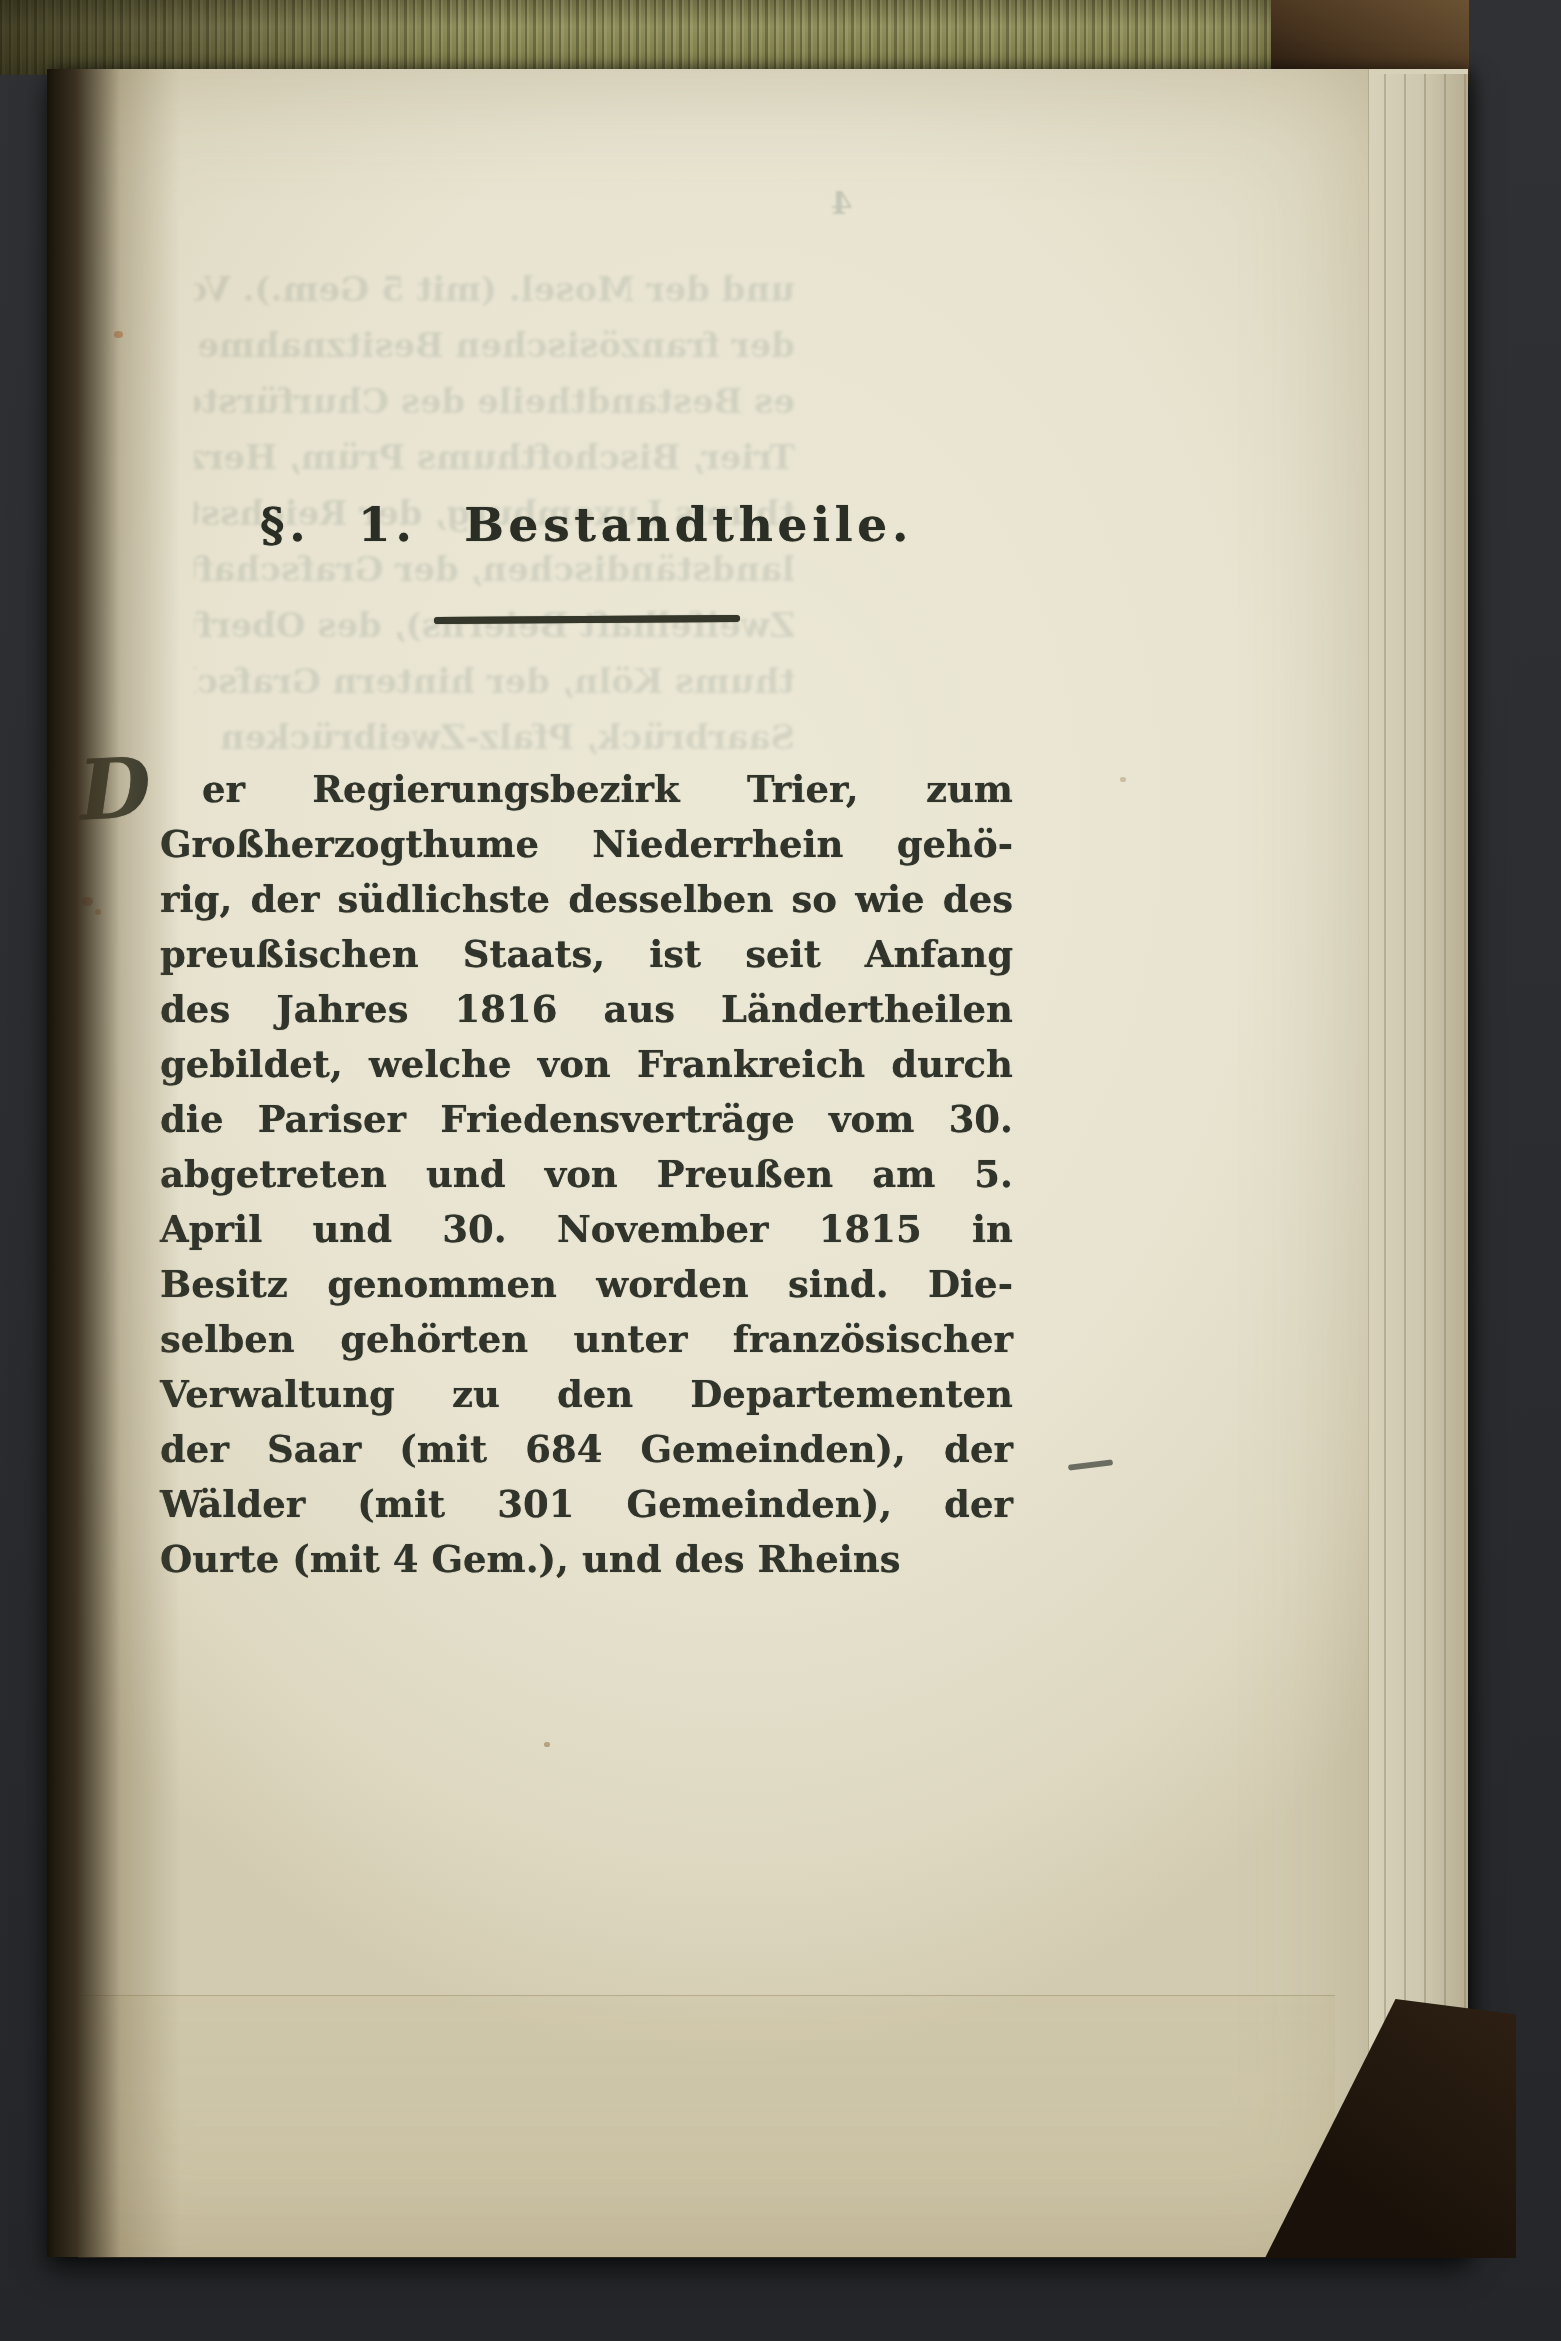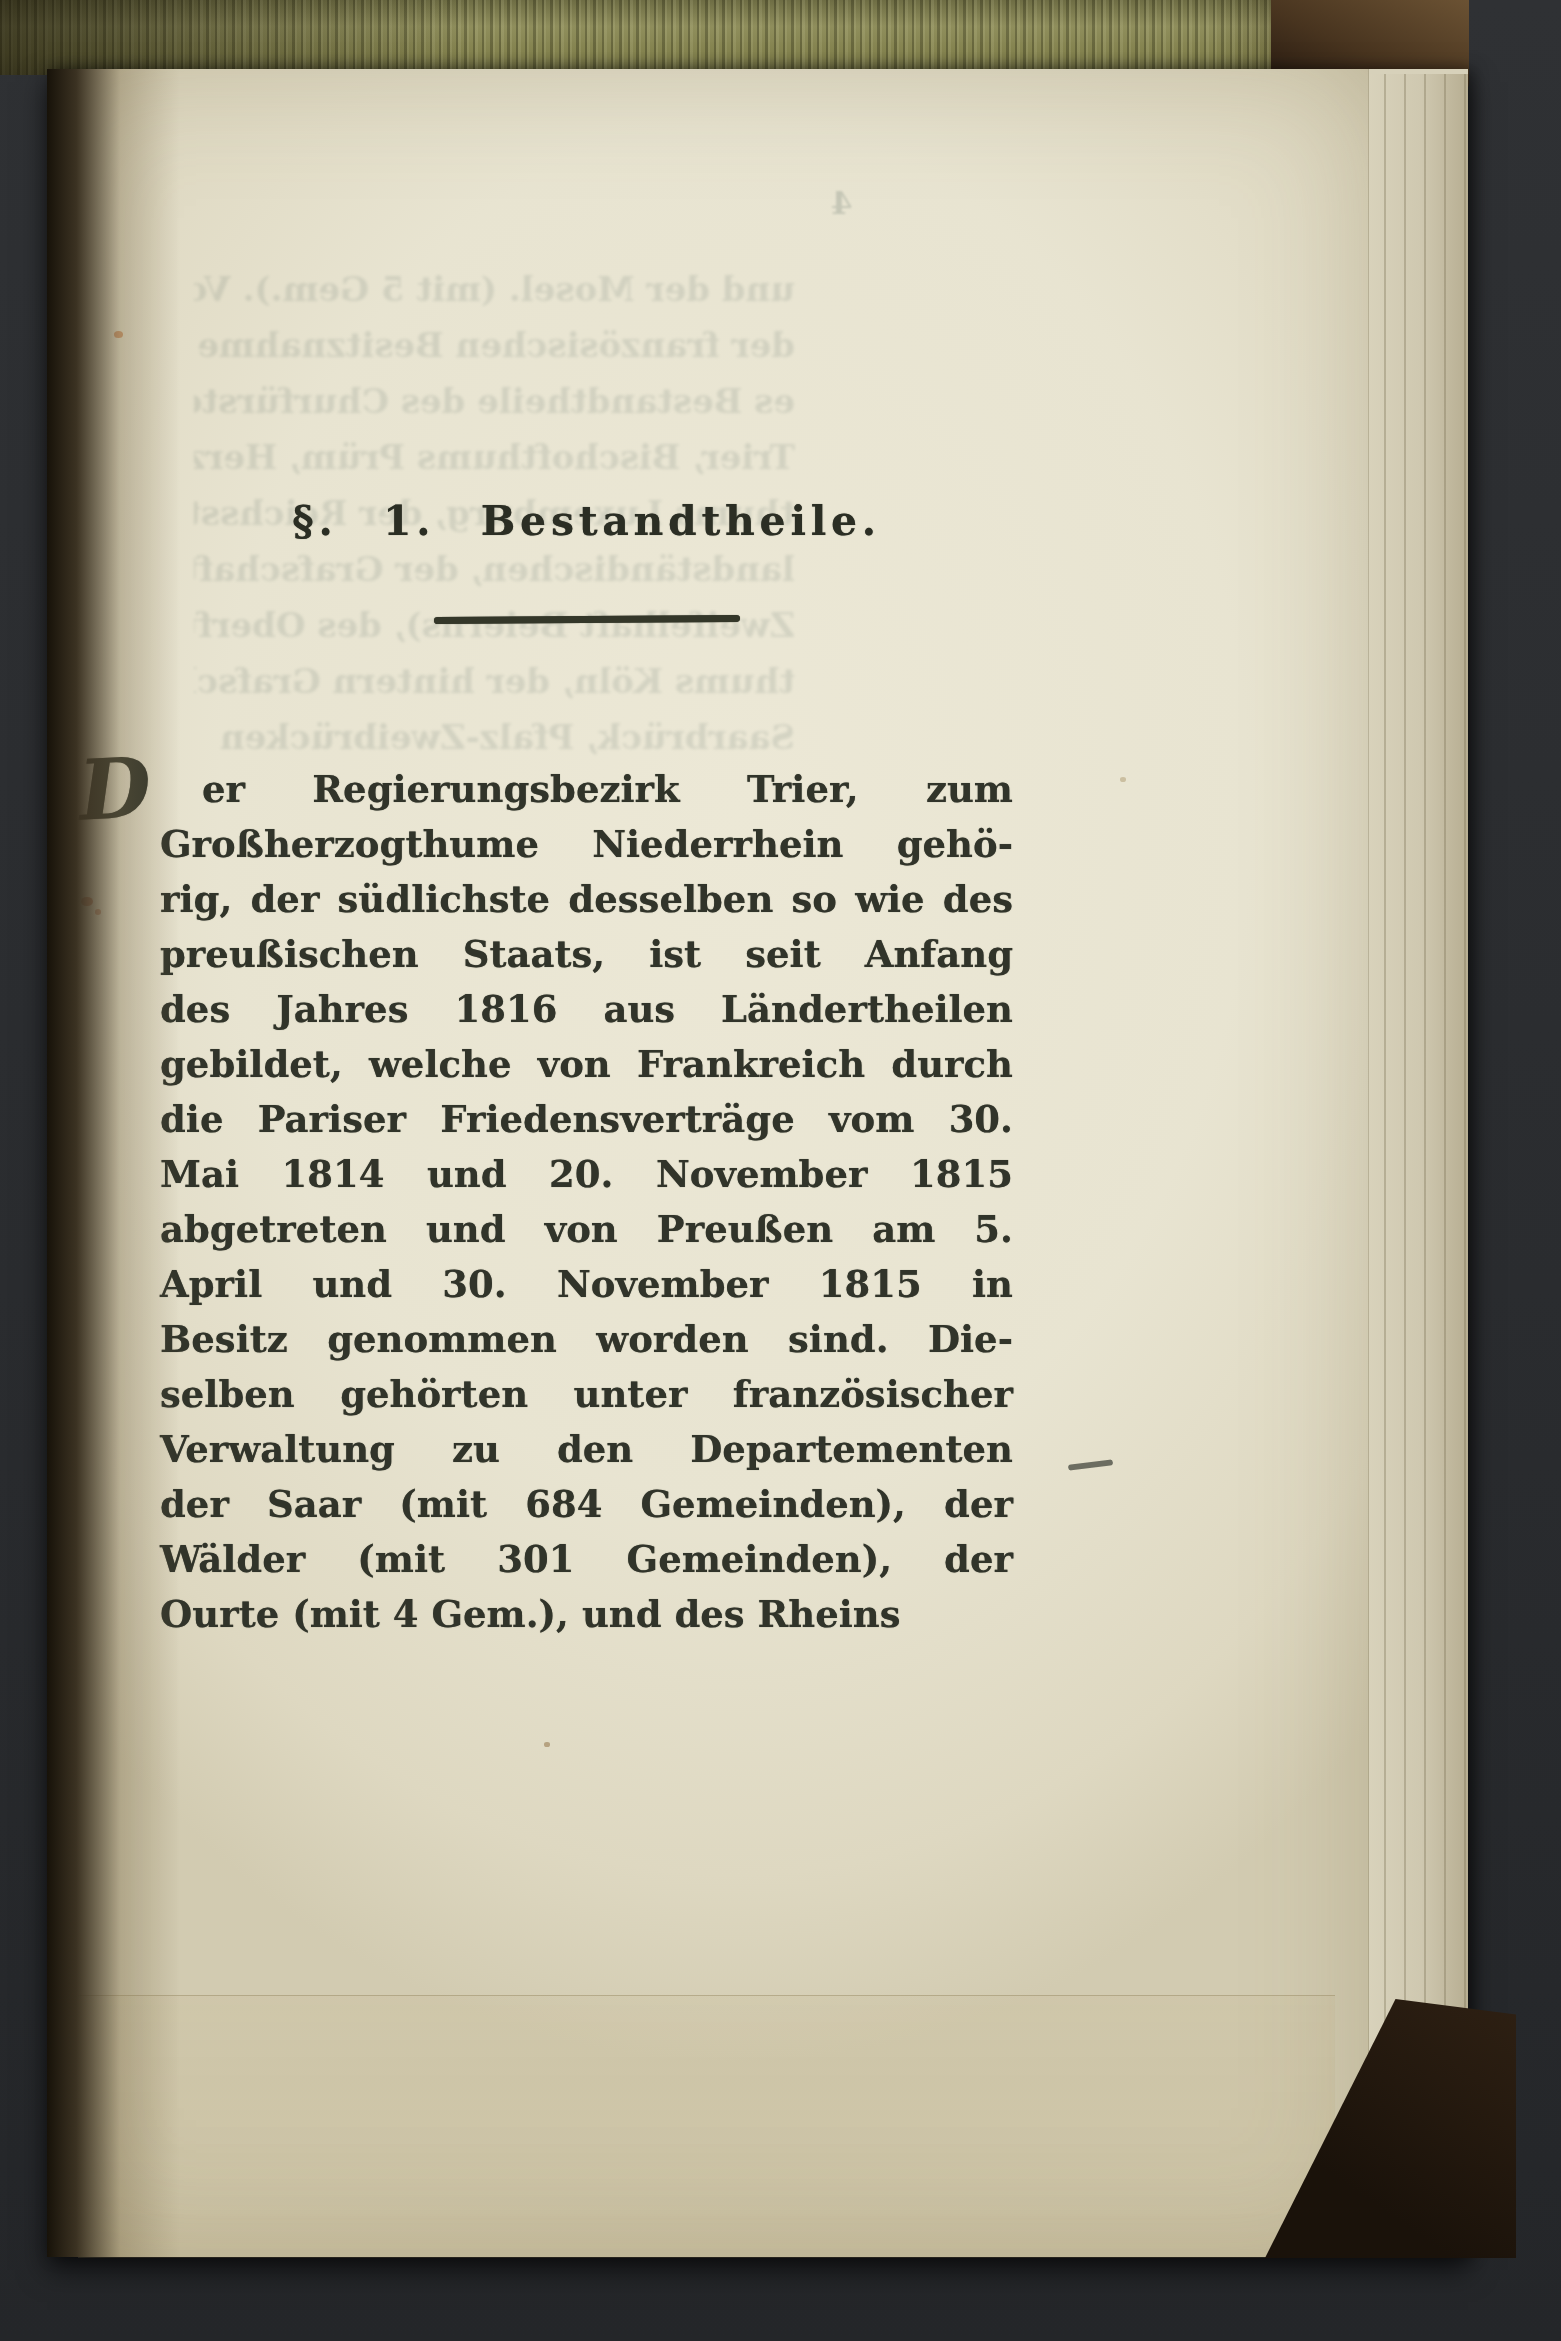--- a/index.html
+++ b/index.html
@@ -46,21 +46,21 @@
   .ghost{position:absolute;left:147px;top:192px;width:601px;color:#51645d;opacity:.15;
     filter:blur(1.6px);transform:scaleX(-1);font-weight:bold;font-size:34px;line-height:56px;
     text-align:justify;}
   .ghost .gline{white-space:nowrap;overflow:hidden;}
   .ghost-pagenum{position:absolute;left:784px;top:116px;font-size:31px;font-weight:bold;
     color:#4d6059;opacity:.22;filter:blur(1.2px);transform:scaleX(-1);}
 
   
   .content{position:absolute;left:113px;top:0;width:853px;color:#2f3227;}
   .heading{position:absolute;left:0;top:428px;width:100%;text-align:center;
-    font-size:41px;font-weight:bold;letter-spacing:4.7px;word-spacing:26.6px;color:#2b2e24;
+    font-size:47px;font-weight:bold;letter-spacing:4.7px;word-spacing:26.6px;color:#2b2e24;
     text-shadow:0 0 0.8px rgba(35,38,28,.7);}
   .heading-rule{position:absolute;left:274px;top:547px;width:306px;height:7px;background:#343729;
     border-radius:3.9px/3.1px;transform:rotate(-.4deg);
     box-shadow:0 0 0.8px rgba(35,38,28,.8);}
   .paragraph{position:absolute;left:0;top:693px;width:853px;font-size:37px;font-weight:bold;
     line-height:55px;color:#31342a;text-shadow:0 0 0.8px rgba(40,43,32,.65);}
   .pline{text-align:justify;text-align-last:justify;-moz-text-align-last:justify;height:55px;white-space:nowrap;}
   .pline.first{position:relative;padding-left:42px;}
   .pline.last{text-align-last:left;}
   .dropcap{position:absolute;left:-81px;top:-14px;font-size:83px;line-height:1;
@@ -116,21 +116,20 @@
         <div class="paragraph">
           <div class="pline first">
             <span class="dropcap">D</span><span>er Regierungsbezirk Trier, zum</span>
           </div>
           <div class="pline">Großherzogthume Niederrhein gehö-</div>
           <div class="pline">rig, der südlichste desselben so wie des</div>
           <div class="pline">preußischen Staats, ist seit Anfang</div>
           <div class="pline">des Jahres 1816 aus Ländertheilen</div>
           <div class="pline">gebildet, welche von Frankreich durch</div>
           <div class="pline">die Pariser Friedensverträge vom 30.</div>
-          <div class="pline">Mai 1814 und 20. November 1815</div>
           <div class="pline">abgetreten und von Preußen am 5.</div>
           <div class="pline">April und 30. November 1815 in</div>
           <div class="pline">Besitz genommen worden sind. Die-</div>
           <div class="pline">selben gehörten unter französischer</div>
           <div class="pline">Verwaltung zu den Departementen</div>
           <div class="pline">der Saar (mit 684 Gemeinden), der</div>
           <div class="pline">Wälder (mit 301 Gemeinden), der</div>
           <div class="pline last">Ourte (mit 4 Gem.), und des Rheins</div>
         </div>
       </div>

